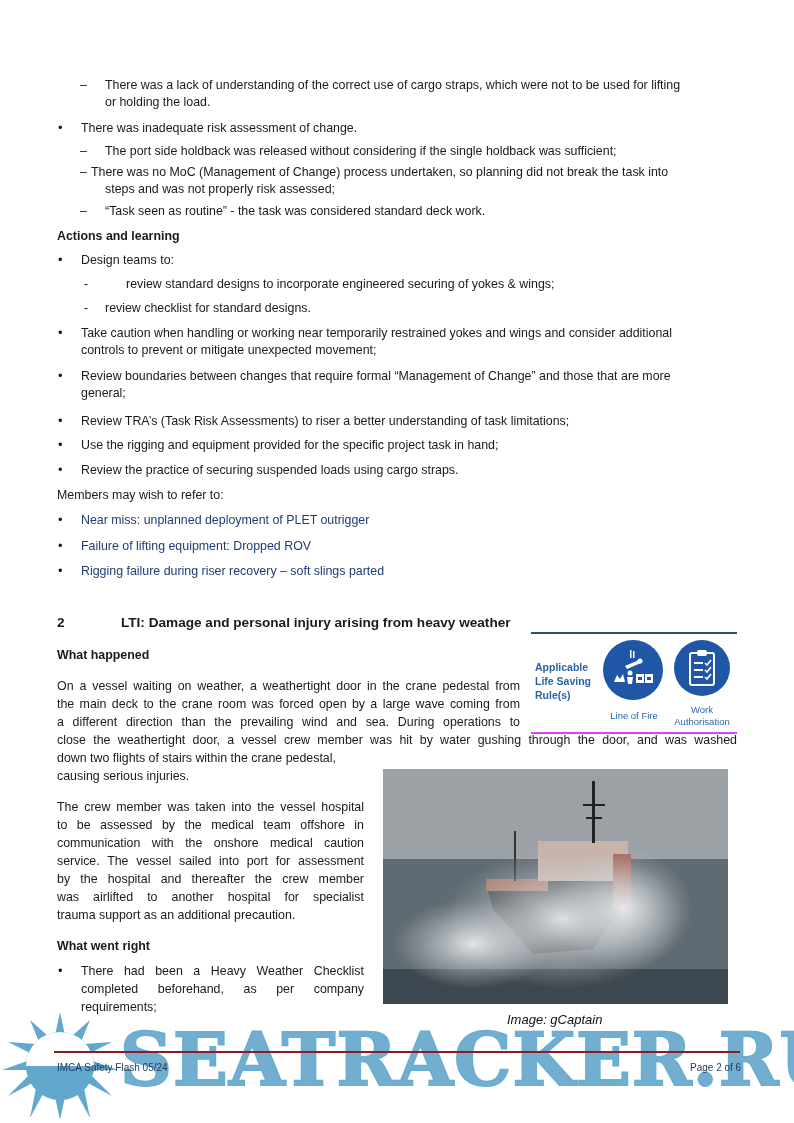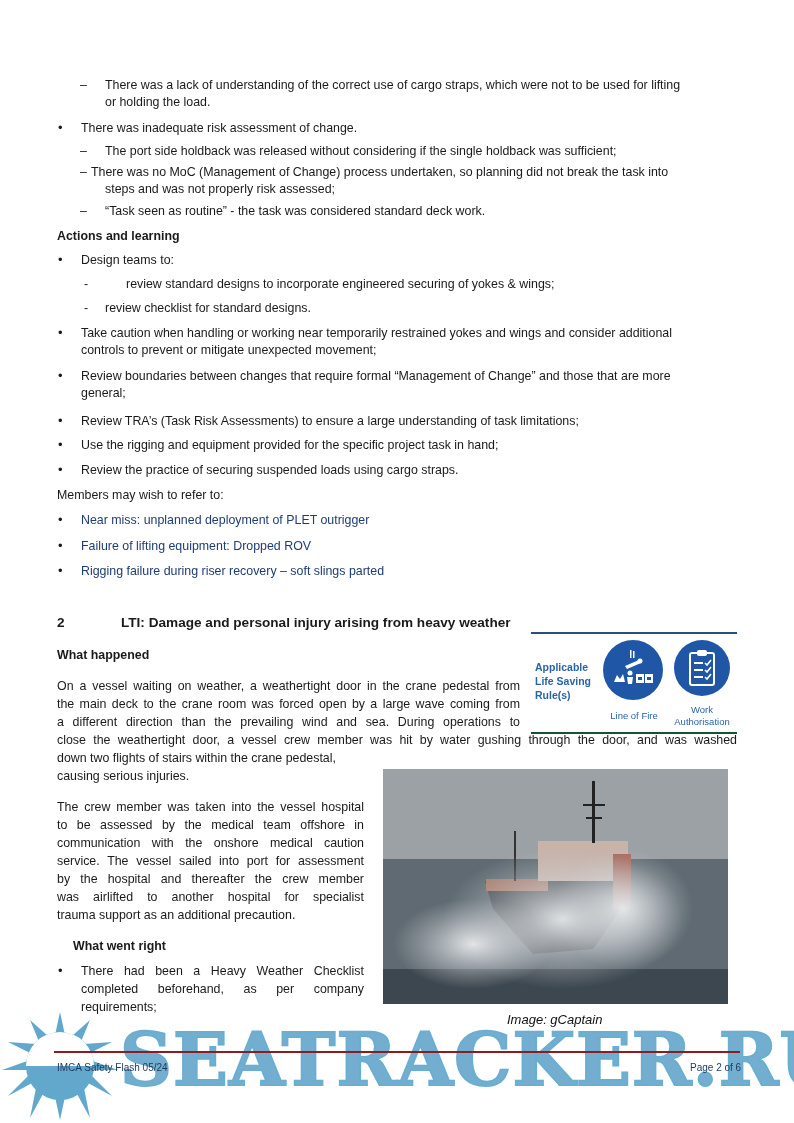--- a/index.html
+++ b/index.html
@@ -7,21 +7,21 @@
     font-family: "Liberation Sans", sans-serif; color: #1a1a1a; font-size: 12.4px; }
   .abs { position: absolute; }
   .line { position: absolute; white-space: nowrap; line-height: 16px; }
   .just { text-align: justify; text-align-last: justify; white-space: normal; }
   .bullet { position: absolute; font-size: 13px; line-height: 16px; }
   .dash { position: absolute; line-height: 16px; }
   .bold { font-weight: bold; }
   .link { color: #1f3d73; }
   .h2 { font-weight: bold; font-size: 13.6px; }
   .lsr-box { position: absolute; left: 531px; top: 632px; width: 206px; height: 98px;
-    border-top: 2px solid #2b4f7a; border-bottom: 2px solid #14532d; }
+    border-top: 2px solid #2b4f7a; border-bottom: 2px solid #d946ef; }
   .lsr-title { position: absolute; left: 4px; top: 26px; width: 64px; color: #2a64a8;
     font-weight: bold; font-size: 10.5px; line-height: 14px; }
   .lsr-icon { position: absolute; width: 60px; height: 60px; border-radius: 50%; background: #1f57a6;
     display: flex; align-items: center; justify-content: center; }
   .lsr-label { position: absolute; color: #2a64a8; font-size: 9.5px; text-align: center; line-height: 12px; }
   .photo { position: absolute; left: 383px; top: 769px; width: 345px; height: 235px; overflow: hidden;
     background: linear-gradient(180deg, #8e9396 0%, #9a9fa3 35%, #a6aaad 45%, #6e767c 60%, #4f5a62 88%, #3a444c 100%); }
   .caption { position: absolute; left: 507px; top: 1012px; font-style: italic; font-size: 13px; color: #111; }
   .footer-rule { position: absolute; left: 54px; top: 1051px; width: 686px; height: 2px; background: #8b1c22; }
   .footer-left { position: absolute; left: 57px; top: 1062px; font-size: 10px; color: #1a3a5c; }
@@ -62,21 +62,21 @@
 
 <div class="bullet" style="left:58px; top:325px;">•</div>
 <div class="line" style="left:81px; top:325px;">Take caution when handling or working near temporarily restrained yokes and wings and consider additional</div>
 <div class="line" style="left:81px; top:342px;">controls to prevent or mitigate unexpected movement;</div>
 
 <div class="bullet" style="left:58px; top:368px;">•</div>
 <div class="line" style="left:81px; top:368px;">Review boundaries between changes that require formal “Management of Change” and those that are more</div>
 <div class="line" style="left:81px; top:385px;">general;</div>
 
 <div class="bullet" style="left:58px; top:413px;">•</div>
-<div class="line" style="left:81px; top:413px;">Review TRA’s (Task Risk Assessments) to ensure a large understanding of task limitations;</div>
+<div class="line" style="left:81px; top:413px;">Review TRA’s (Task Risk Assessments) to riser a better understanding of task limitations;</div>
 
 <div class="bullet" style="left:58px; top:437px;">•</div>
 <div class="line" style="left:81px; top:437px;">Use the rigging and equipment provided for the specific project task in hand;</div>
 
 <div class="bullet" style="left:58px; top:462px;">•</div>
 <div class="line" style="left:81px; top:462px;">Review the practice of securing suspended loads using cargo straps.</div>
 
 <div class="line" style="left:57px; top:487px;">Members may wish to refer to:</div>
 
 <div class="bullet" style="left:58px; top:512px;">•</div>
@@ -135,21 +135,21 @@
 </div>
 
 <div class="line just" style="left:57px; top:799px; width:307px;">The crew member was taken into the vessel hospital</div>
 <div class="line just" style="left:57px; top:817px; width:307px;">to be assessed by the medical team offshore in</div>
 <div class="line just" style="left:57px; top:835px; width:307px;">communication with the onshore medical caution</div>
 <div class="line just" style="left:57px; top:853px; width:307px;">service. The vessel sailed into port for assessment</div>
 <div class="line just" style="left:57px; top:871px; width:307px;">by the hospital and thereafter the crew member</div>
 <div class="line just" style="left:57px; top:889px; width:307px;">was airlifted to another hospital for specialist</div>
 <div class="line" style="left:57px; top:907px;">trauma support as an additional precaution.</div>
 
-<div class="line bold" style="left:57px; top:938px;margin-left:16px;">What went right</div>
+<div class="line bold" style="left:57px; top:938px;">What went right</div>
 
 <div class="bullet" style="left:58px; top:963px;">•</div>
 <div class="line just" style="left:81px; top:963px; width:283px;">There had been a Heavy Weather Checklist</div>
 <div class="line just" style="left:81px; top:981px; width:283px;">completed beforehand, as per company</div>
 <div class="line" style="left:81px; top:999px;">requirements;</div>
 
 <div class="photo">
   <svg width="345" height="235" viewBox="0 0 345 235">
     <defs>
       <radialGradient id="spray" cx="0.5" cy="0.5" r="0.5">

